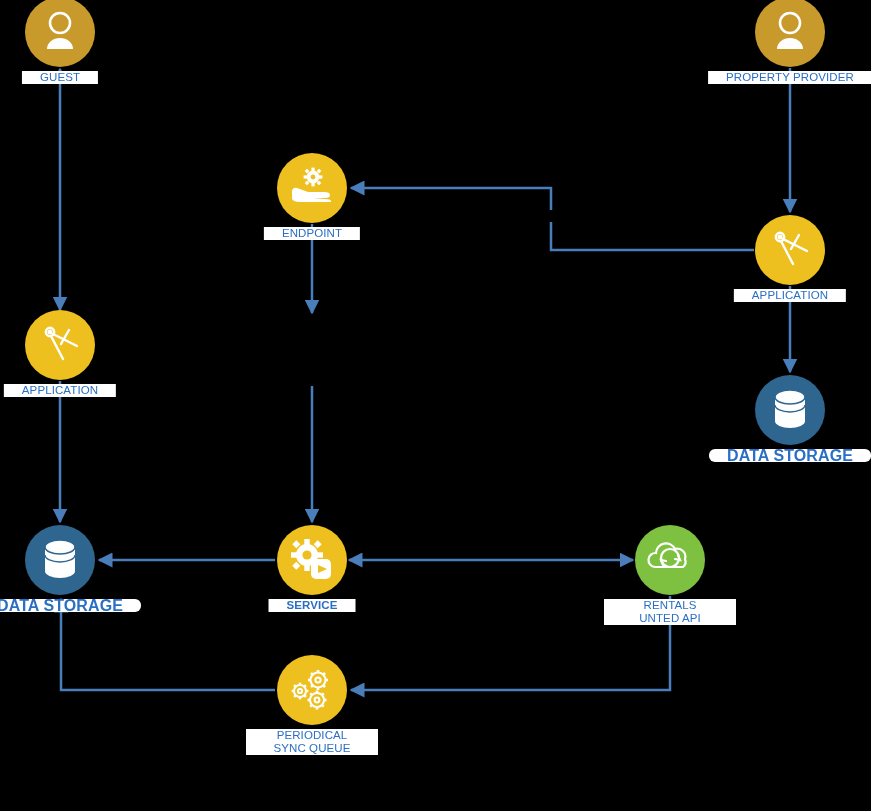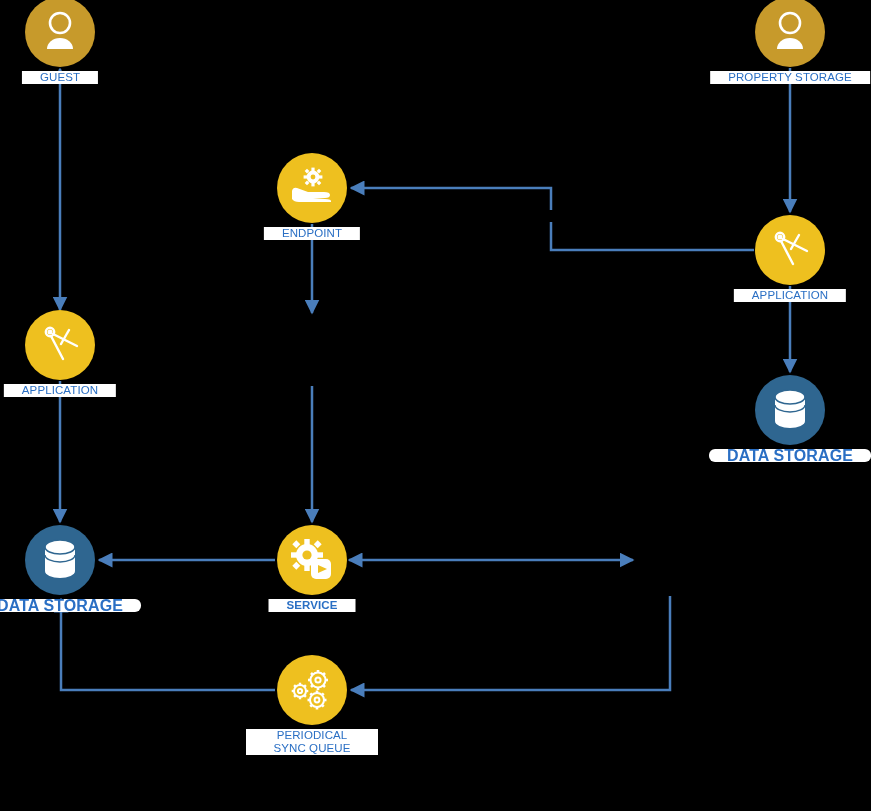--- a/index.html
+++ b/index.html
@@ -115,21 +115,21 @@
   </div>
 
   <div class="node" style="left:755px; top:-3px;">
     <svg width="70" height="70" viewBox="0 0 70 70">
       <circle cx="35" cy="35" r="35" fill="#c79a2b"></circle>
       <g transform="translate(35,33)">
         <circle cx="0" cy="-7" r="10" fill="none" stroke="#ffffff" stroke-width="2.6"></circle>
         <path d="M -13 19 A 13 11 0 0 1 13 19 Z" fill="#ffffff"></path>
       </g>
     </svg>
-    <div class="node-label">PROPERTY STORAGE</div>
+    <div class="node-label">PROPERTY PROVIDER</div>
   </div>
 
   <div class="node" style="left:277px; top:153px;">
     <svg width="70" height="70" viewBox="0 0 70 70">
       <circle cx="35" cy="35" r="35" fill="#eec01f"></circle>
       <g>
 
         <g transform="translate(36,24)">
           <circle cx="0" cy="0" r="6.4" fill="#ffffff"></circle>
           <circle cx="0" cy="0" r="2.4" fill="#eec01f"></circle>
@@ -222,20 +222,32 @@
             <rect x="-13.5" y="7.9" width="5.6" height="5.6" transform="rotate(-45 -10.7 10.7)"></rect>
           </g>
         </g>
         <rect x="34" y="34" width="20" height="20" rx="5" fill="#ffffff"></rect>
         <path d="M 41 40 L 50 44 L 41 48 Z" fill="#eec01f"></path>
       </g>
     </svg>
     <div class="node-label">SERVICE</div>
   </div>
 
+  <div class="node" style="left:635px; top:525px;">
+    <svg width="70" height="70" viewBox="0 0 70 70">
+      <circle cx="35" cy="35" r="35" fill="#7ec141"></circle>
+      <g stroke="#ffffff" stroke-width="2.2" fill="none" stroke-linecap="round">
+        <path d="M 20 42 A 7 7 0 0 1 21 28 A 10 10 0 0 1 40 24 A 8 8 0 0 1 50 34 A 7 7 0 0 1 48 42 Z"></path>
+        <path d="M 26 33 A 9 9 0 0 1 44 33 A 9 9 0 0 1 26 33 Z"></path>
+        <path d="M 43 30 L 45 35 L 40 34"></path>
+        <path d="M 28 40 L 26 35 L 31 36"></path>
+      </g>
+    </svg>
+    <div class="node-label two-line">RENTALS UNTED API</div>
+  </div>
 
   <div class="node" style="left:277px; top:655px;">
     <svg width="70" height="70" viewBox="0 0 70 70">
       <circle cx="35" cy="35" r="35" fill="#eec01f"></circle>
       <g stroke="#ffffff" stroke-width="2" fill="none">
         <g transform="translate(41,25)">
           <circle cx="0" cy="0" r="7.5"></circle>
           <circle cx="0" cy="0" r="2.6"></circle>
           <g stroke-width="2.6">
             <line x1="0" y1="-10" x2="0" y2="-7.5"></line>

